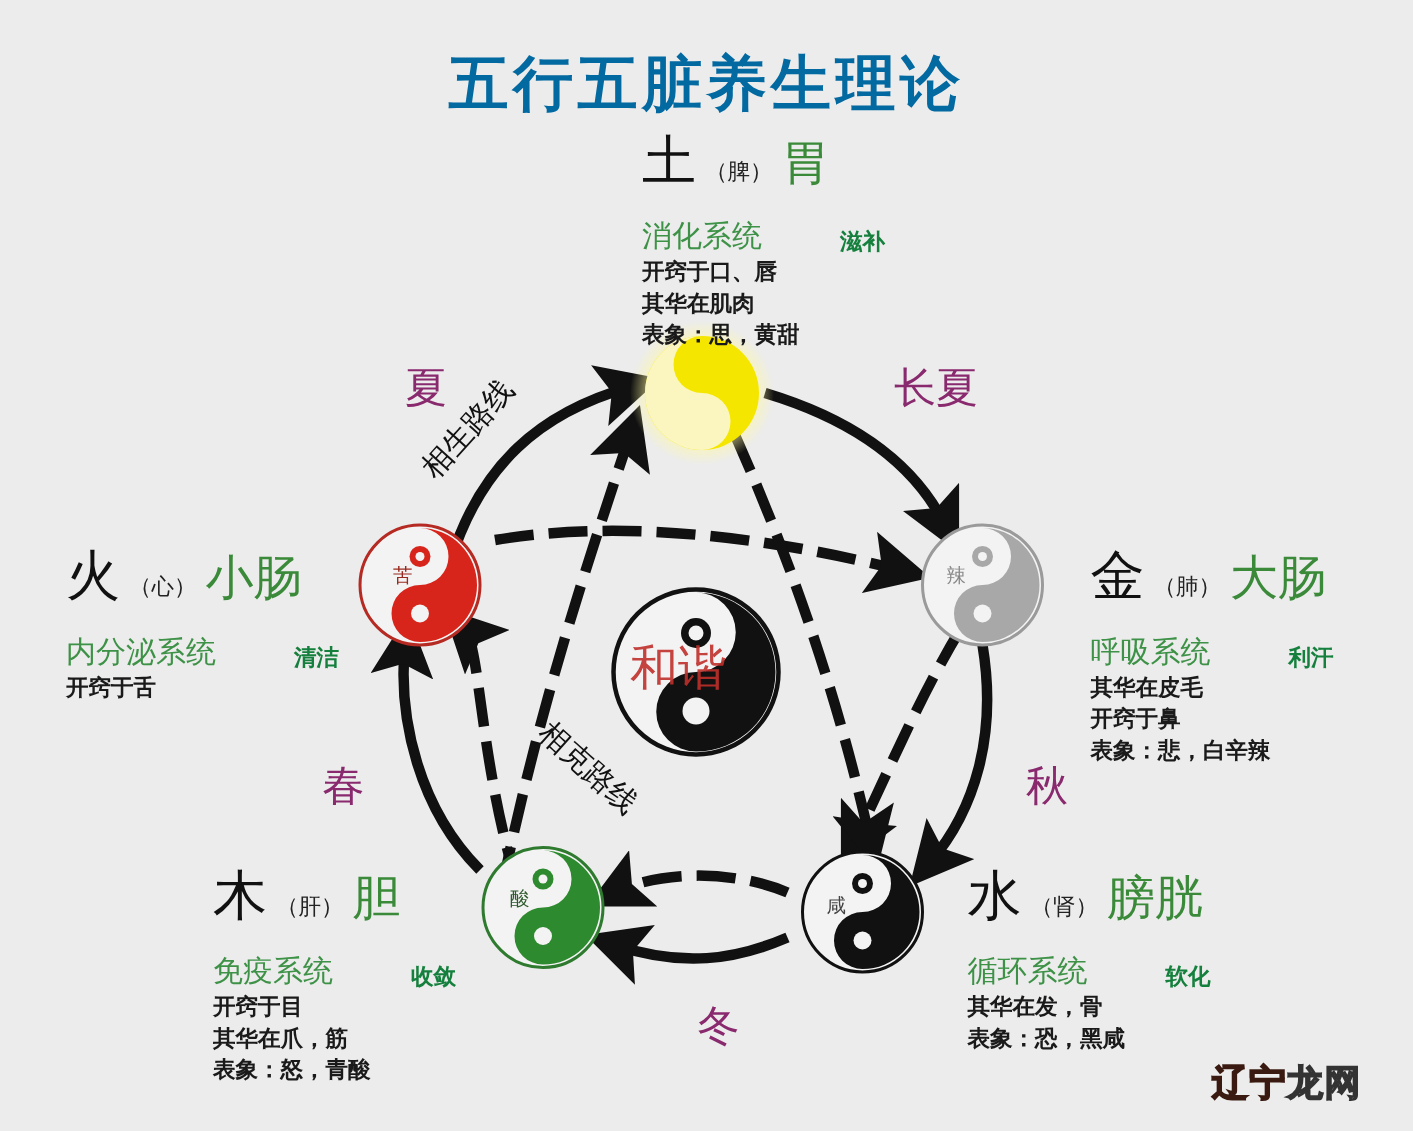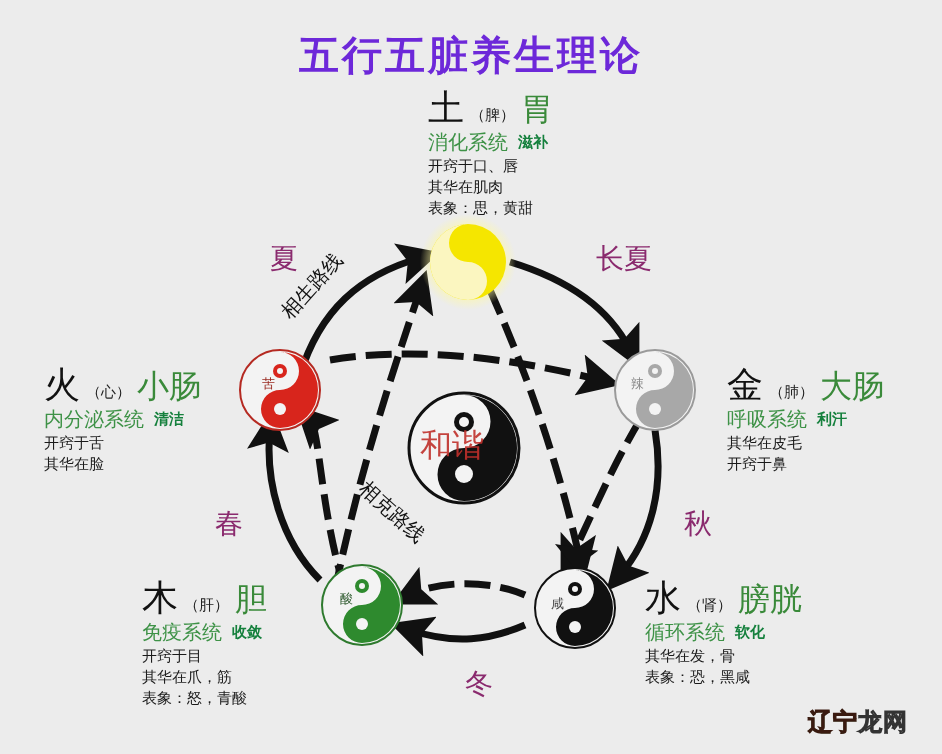--- a/index.html
+++ b/index.html
@@ -6,32 +6,32 @@
   body {
     width: 942px; height: 754px; overflow: hidden;
     background: #ececec;
     font-family: "DejaVu Sans", "Liberation Sans", sans-serif;
     position: relative;
   }
   .title {
     position: absolute; left: 0; top: 28px; width: 942px; text-align: center;
     font-family: "DejaVu Serif", "Liberation Serif", serif;
     font-weight: bold; font-size: 40px; letter-spacing: 3px;
-    color: #6d28d9;
+    color: #0369a1;
   }
   svg.diagram { position: absolute; left: 0; top: 0; }
   .block { position: absolute; color: #1a1a1a; }
   .block .head { display: flex; align-items: baseline; white-space: nowrap; }
   .block .element { font-size: 36px; color: #111; line-height: 40px; }
   .block .organ { font-size: 15px; color: #222; margin: 0 6px; }
   .block .fu { font-size: 32px; color: #3a8a3a; line-height: 40px; }
-  .block .sysline { display: flex; align-items: center; white-space: nowrap; margin-top: 0; }
+  .block .sysline { display: flex; align-items: flex-end; white-space: nowrap; margin-top: 16px; gap: 42px; }
   .block .system { font-size: 20px; color: #3e9247; }
   .block .effect { font-size: 15px; color: #15803d; margin-left: 10px; font-weight: bold; }
-  .block .line { font-size: 15px; font-weight: normal; line-height: 21px; white-space: nowrap; }
+  .block .line { font-size: 15px; font-weight: bold; line-height: 21px; white-space: nowrap; }
   .season {
     position: absolute; font-size: 28px; color: #8a2a6e;
   }
   .watermark {
     position: absolute; left: 808px; top: 706px; font-size: 24px; font-weight: bold;
     letter-spacing: 1px;
   }
   .watermark .a { color: #15803d; -webkit-text-stroke: 1px #3a1a10; }
   .watermark .b { color: #ffffff; -webkit-text-stroke: 1px #333; }
 </style>
@@ -150,35 +150,35 @@
   <div class="head">
     <span class="element">火</span>
     <span class="organ">（心）</span>
     <span class="fu">小肠</span>
   </div>
   <div class="sysline">
     <span class="system">内分泌系统</span>
     <span class="effect">清洁</span>
   </div>
   <div class="line">开窍于舌</div>
-  <div class="line">其华在脸</div>
 </div>
 
 <div class="block" style="left:727px;top:365px;">
   <div class="head">
     <span class="element">金</span>
     <span class="organ">（肺）</span>
     <span class="fu">大肠</span>
   </div>
   <div class="sysline">
     <span class="system">呼吸系统</span>
     <span class="effect">利汗</span>
   </div>
   <div class="line">其华在皮毛</div>
   <div class="line">开窍于鼻</div>
+  <div class="line">表象：悲，白辛辣</div>
 </div>
 
 <div class="block" style="left:142px;top:578px;">
   <div class="head">
     <span class="element">木</span>
     <span class="organ">（肝）</span>
     <span class="fu">胆</span>
   </div>
   <div class="sysline">
     <span class="system">免疫系统</span>

